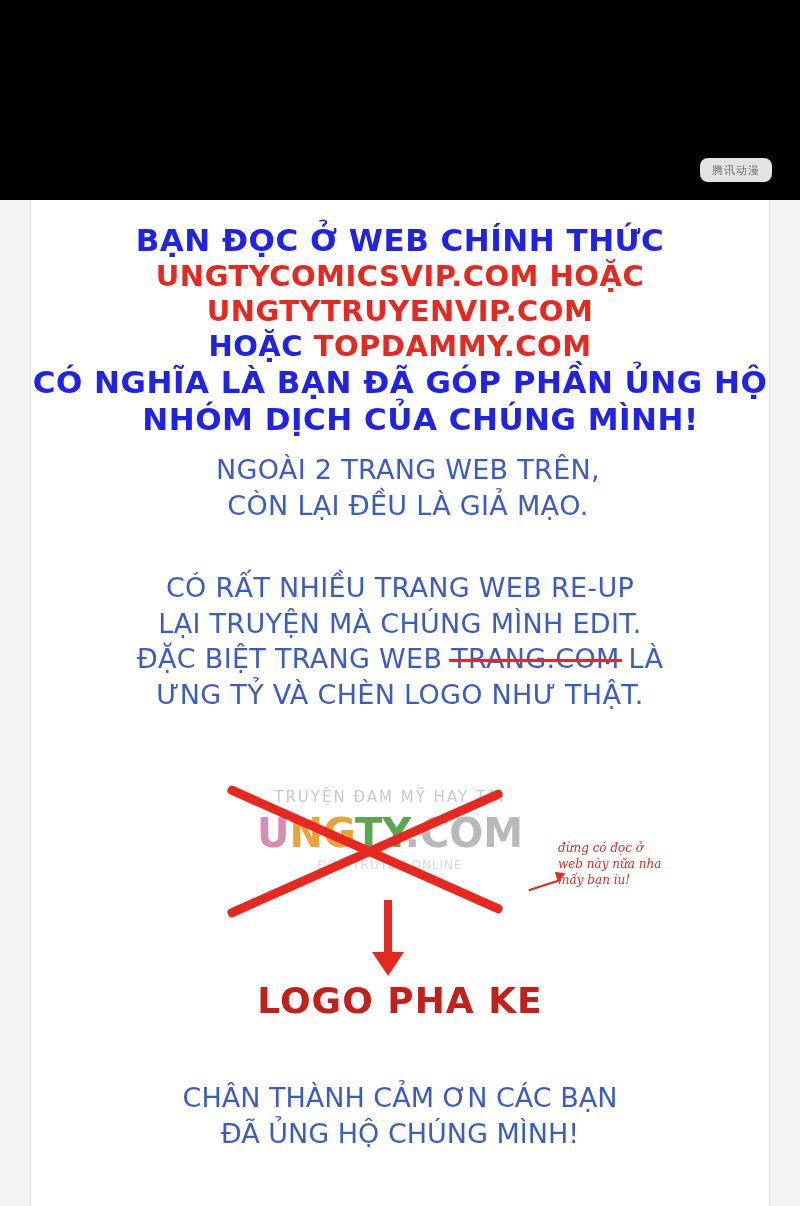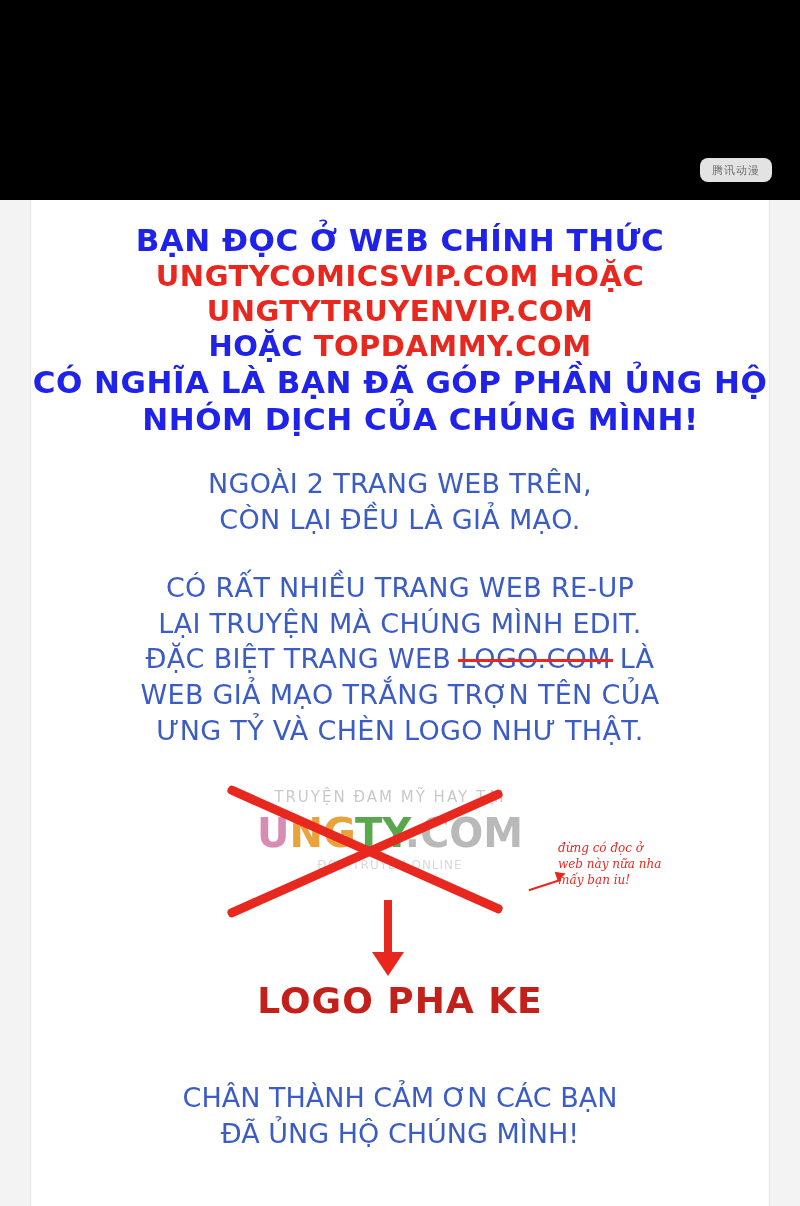--- a/index.html
+++ b/index.html
@@ -269,30 +269,29 @@
   <div id="right-edge"></div>
 
   <div id="headline">
     <div class="hl-line hl-1 center">BẠN ĐỌC Ở WEB CHÍNH THỨC</div>
     <div class="hl-line hl-2 center">UNGTYCOMICSVIP.COM HOẶC UNGTYTRUYENVIP.COM</div>
     <div class="hl-line hl-3 center"><span>HOẶC </span><span class="red">TOPDAMMY.COM</span></div>
     <div class="hl-line hl-4 center">CÓ NGHĨA LÀ BẠN ĐÃ GÓP PHẦN ỦNG HỘ</div>
     <div class="hl-line hl-5 center">NHÓM DỊCH CỦA CHÚNG MÌNH!</div>
   </div>
 
-  <div class="para center" style="top:266px;">
+  <div class="para center" style="top:252px;padding-left:8px;">
     <div>NGOÀI 2 TRANG WEB TRÊN,</div>
     <div>CÒN LẠI ĐỀU LÀ GIẢ MẠO.</div>
   </div>
 
   <div class="para center" style="top:370px;">
     <div>CÓ RẤT NHIỀU TRANG WEB RE-UP</div>
     <div>LẠI TRUYỆN MÀ CHÚNG MÌNH EDIT.</div>
-    <div><span>ĐẶC BIỆT TRANG WEB </span><span class="strike">LOGO.COM</span><span> LÀ</span></div>
-    <div>WEB GIẢ MẠO TRẮNG TRỢN TÊN CỦA</div>
+    <div><span>ĐẶC BIỆT TRANG WEB </span><span class="strike">TRANG.COM</span><span> LÀ</span></div>
     <div>ƯNG TỶ VÀ CHÈN LOGO NHƯ THẬT.</div>
   </div>
 
   <div id="fake-logo-box">
     <div id="fake-logo-top">TRUYỆN ĐAM MỸ HAY TẠI</div>
     <div id="fake-logo-main"><span class="c1">U</span><span class="c2">NG</span><span class="c3">TY</span><span class="c4">.COM</span></div>
     <div id="fake-logo-sub">ĐỌC TRUYỆN ONLINE</div>
   </div>
 
   <div class="x-stroke" id="x-a"></div>

